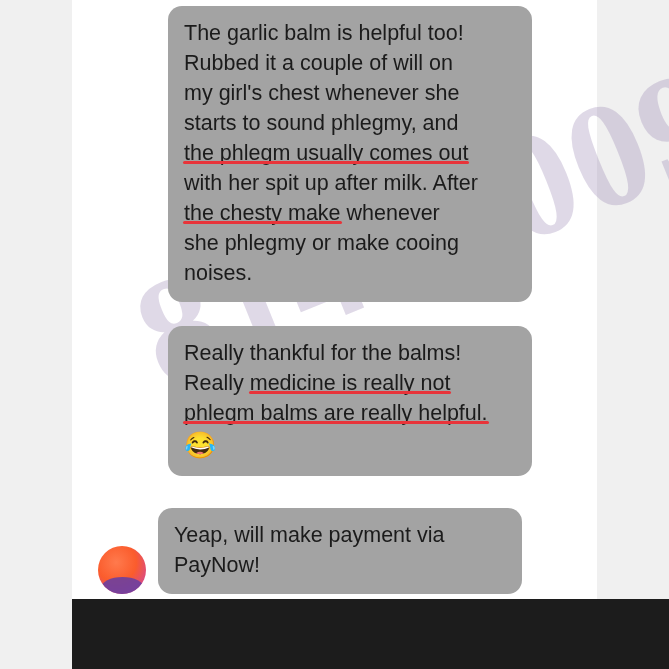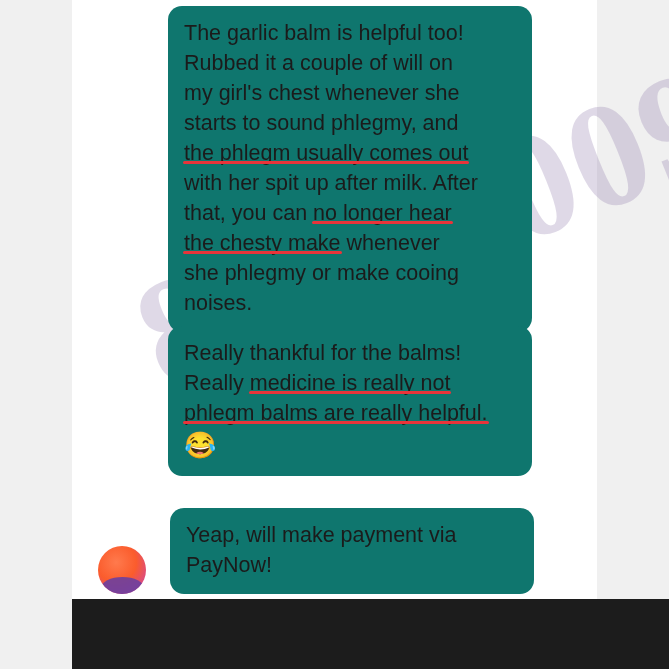--- a/index.html
+++ b/index.html
@@ -52,21 +52,21 @@
   }
 
   
   .msg-row {
     position: absolute;
     display: flex;
     align-items: flex-end;
   }
 
   .bubble {
-    background: #0f766e;
+    background: #a3a3a3;
     border-radius: 14px;
     padding: 12px 16px 14px 16px;
     color: #1b1b1b;
     font-size: 21.5px;
     line-height: 30px;
     box-sizing: border-box;
   }
 
   .bubble p {
     margin: 0;
@@ -139,37 +139,36 @@
   <div class="watermark">81423009</div>
 
   <div class="msg-row" style="left: 96px; top: 6px;">
     <div class="bubble" style="width: 364px;">
       <p><span>The garlic balm is helpful too!</span></p>
       <p><span>Rubbed it a couple of will on</span></p>
       <p><span>my girl's chest whenever she</span></p>
       <p><span>starts to sound phlegmy, and</span></p>
       <p><span class="ul">the phlegm usually comes out</span></p>
       <p><span>with her spit up after milk. After</span></p>
-      <p><span>that, you can </span><span class="ul">no longer hear</span></p>
       <p><span class="ul">the chesty make</span><span> whenever</span></p>
       <p><span>she phlegmy or make cooing</span></p>
       <p><span>noises.</span></p>
     </div>
   </div>
 
   <div class="msg-row" style="left: 96px; top: 326px;">
     <div class="bubble" style="width: 364px;">
       <p><span>Really thankful for the balms!</span></p>
       <p><span>Really </span><span class="ul">medicine is really not</span></p>
       <p><span class="ul">phlegm balms are really helpful.</span></p>
       <p><span class="emoji">😂</span></p>
     </div>
   </div>
 
-  <div class="msg-row" style="left: 26px; top: 508px; gap: 12px;">
+  <div class="msg-row" style="left: 26px; top: 508px;">
     <div class="avatar"></div>
     <div class="bubble" style="width: 364px;">
       <p><span>Yeap, will make payment via</span></p>
       <p><span>PayNow!</span></p>
     </div>
   </div>
 
 </div>
 
 <div class="bottom-bar"></div>

